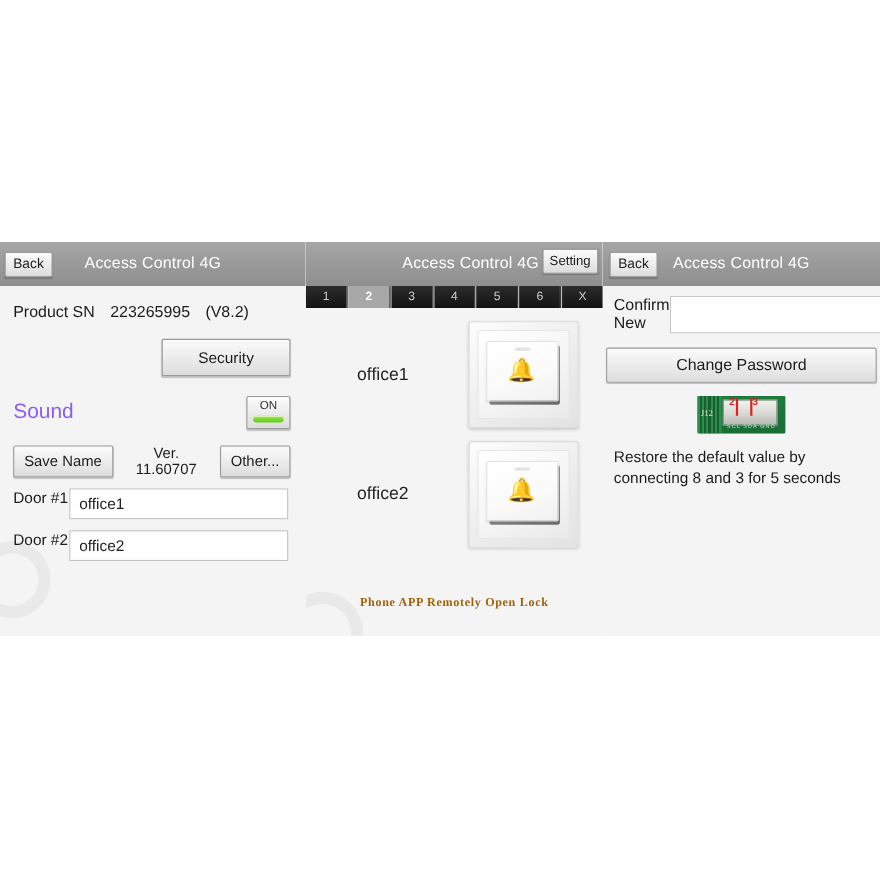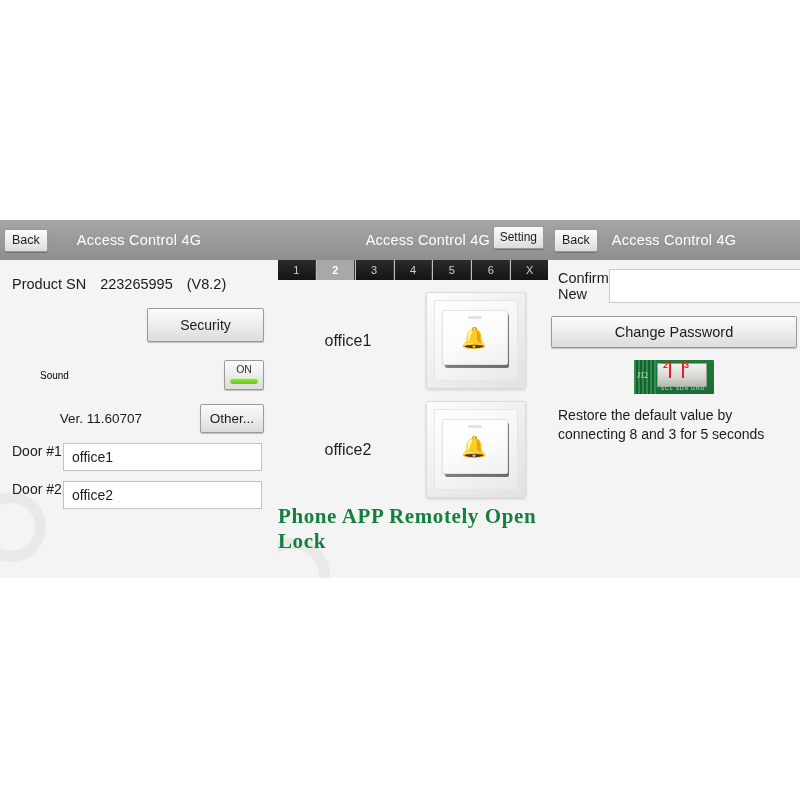--- a/index.html
+++ b/index.html
@@ -73,21 +73,21 @@
   .row-sn .val{font-size:14.5px;color:#1b1b1b;}
   .row-sn .ver{font-size:14.5px;color:#1b1b1b;}
 
   .security-wrap{display:flex;justify-content:flex-end;margin-top:16px;padding-right:4px;}
   .security-btn{width:115px;padding:8px 0;font-size:14px;}
 
   .sound-row{
     display:flex;align-items:center;justify-content:space-between;
     margin-top:18px;padding:0 4px 0 2px;
   }
-  .sound-lbl{font-size:10px;color:#000000;margin-left:28px;}
+  .sound-lbl{font-size:19px;color:#8b5cf6;}
   .toggle{
     width:38px;padding:3px 0 5px 0;position:relative;
   }
   .toggle .t-txt{font-size:10.5px;line-height:11px;color:#303030;}
   .toggle .t-bar{
     margin:3px auto 0 auto;width:28px;height:6px;border-radius:3px;
     background:linear-gradient(180deg,#9ee84a 0%,#63c81b 100%);
     box-shadow:inset 0 1px 0 rgba(255,255,255,.6);
   }
 
@@ -143,23 +143,23 @@
   .wallsw .led{
     position:absolute;left:50%;top:5px;margin-left:-7px;
     width:14px;height:3px;border-radius:2px;background:#e3e3e3;
   }
   .wallsw .bell{
     position:absolute;left:0;right:0;top:16px;text-align:center;
     font-size:21px;line-height:21px;color:#d4d4d4;
   }
 
   .promo{
-    position:absolute;left:0;right:0;bottom:24px;text-align:left;
+    position:absolute;left:0;right:0;bottom:24px;text-align:center;
     font-family:"Liberation Serif", serif;
-    font-size:21px;letter-spacing:.6px;color:#15803d;font-weight:bold;
+    font-size:11px;letter-spacing:.6px;color:#a16207;font-weight:bold;
   }
 
   
   .rbody{position:relative;padding:0;}
   .pw-row{display:flex;align-items:center;height:40px;margin-top:6px;}
   .pw-lbl{width:118px;padding-left:10px;font-size:14.5px;color:#1b1b1b;box-sizing:border-box;}
   .pw-inp{
     flex:1;height:34px;margin-right:3px;background:#ffffff;
     border:1px solid #c9c9c9;box-sizing:border-box;
     font-size:14px;padding:0 8px;font-family:"Liberation Sans", sans-serif;
@@ -238,20 +238,21 @@
 
       <div class="sound-row">
         <span class="sound-lbl">Sound</span>
         <div class="btn3d toggle">
           <div class="t-txt">ON</div>
           <div class="t-bar"></div>
         </div>
       </div>
 
       <div class="mid-row">
+        <div class="btn3d savename-btn">Save Name</div>
         <span class="vertxt">Ver. 11.60707</span>
         <div class="btn3d other-btn">Other...</div>
       </div>
 
       <div class="door-row">
         <span class="door-lbl">Door #1</span>
         <input class="door-inp" type="text" value="office1" style="">
       </div>
 
       <div class="door-row">

